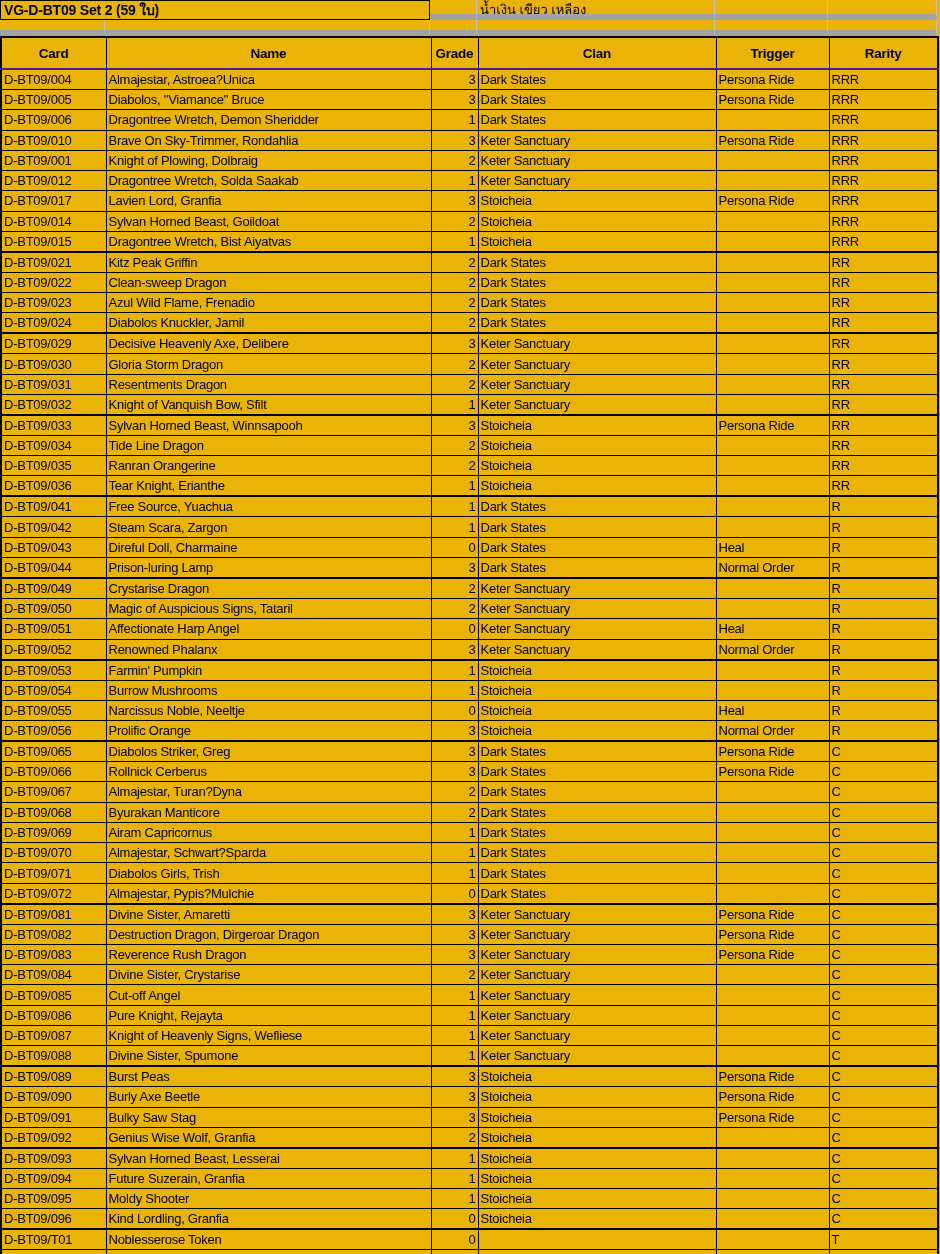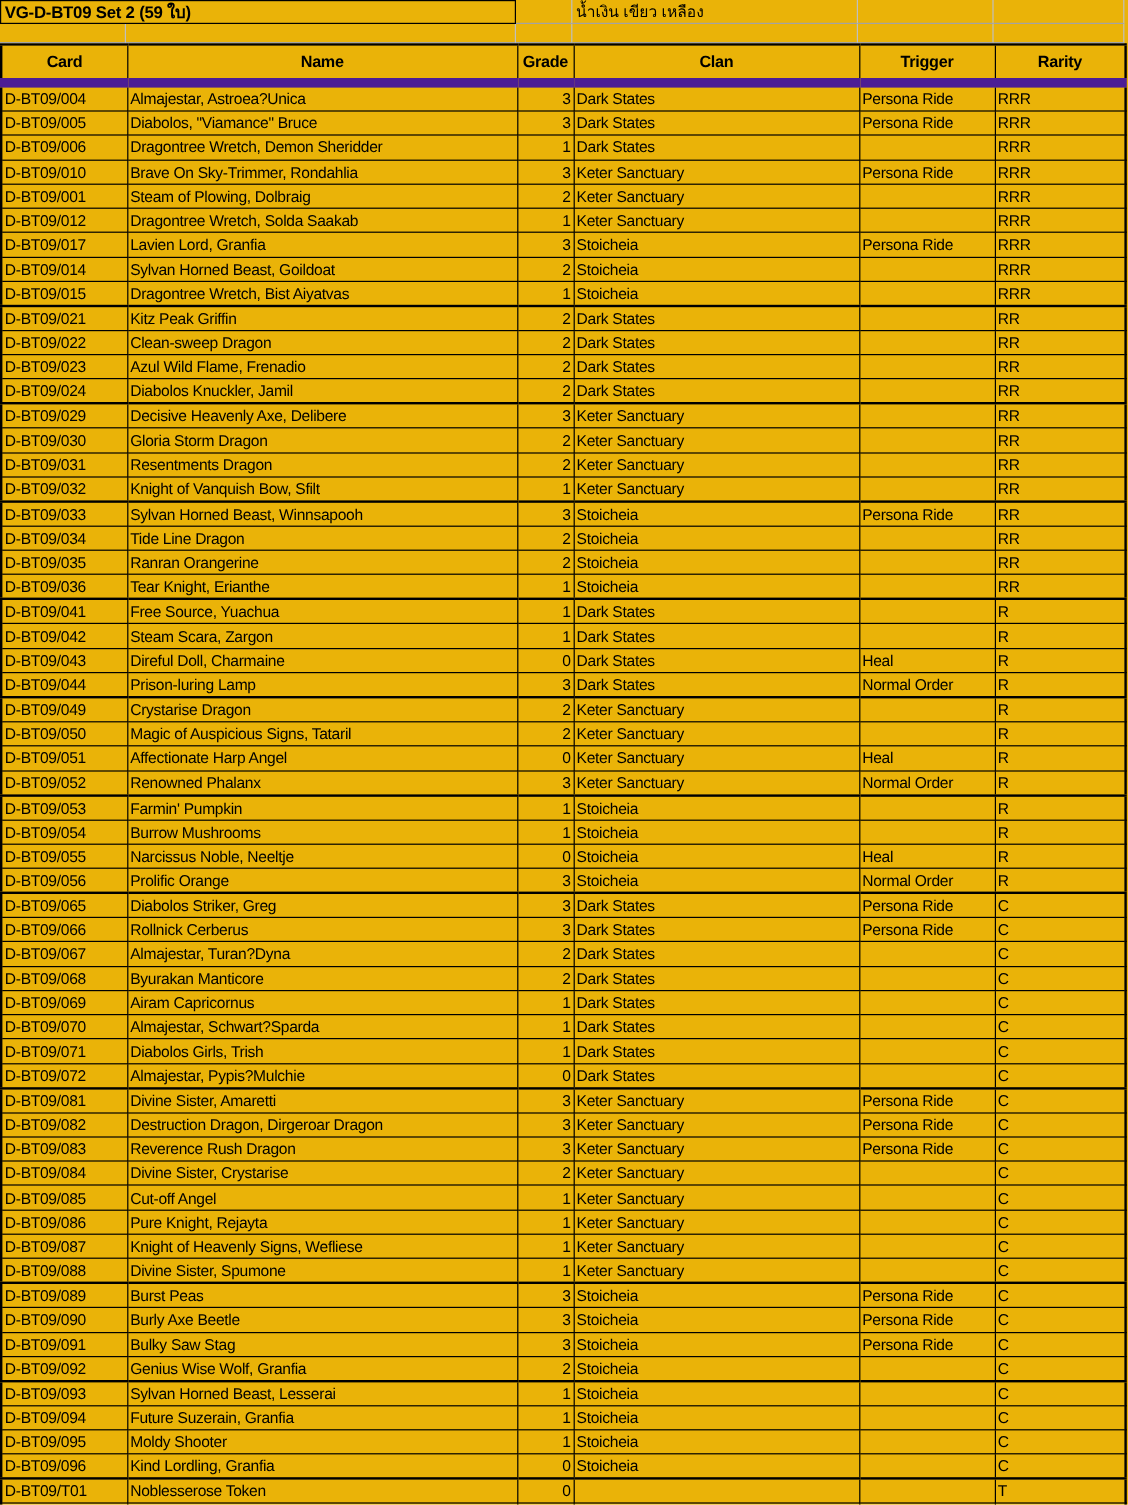--- a/index.html
+++ b/index.html
@@ -1,28 +1,28 @@
 <!DOCTYPE html>
 <html><head>
 <meta charset="utf-8">
 <style>
   html,body{margin:0;padding:0;background:#ffffff;}
   body{width:940px;font-family:"Liberation Sans",sans-serif;color:#000;}
   .sheet{width:940px;height:1254px;background:#eab308;overflow:hidden;}
   
   .toprow{display:flex;width:937px;}
-  .toprow .cell{box-sizing:border-box;border-right:1px solid #bfbfbf;border-bottom:1px solid #a3a3a3;overflow:hidden;white-space:nowrap;}
+  .toprow .cell{box-sizing:border-box;border-right:1px solid #bfbfbf;border-bottom:6px solid #a3a3a3;overflow:hidden;white-space:nowrap;}
   .row1{height:20px;}
   .row2{height:16px;}
   .title-cell{box-sizing:border-box;width:430px;border:1px solid #000;font-weight:bold;font-size:14px;line-height:18px;padding-left:3px;letter-spacing:-0.2px;}
   .thai-cell{font-size:13px;line-height:19px;padding-left:3px;}
   
   table.cards{border-collapse:collapse;table-layout:fixed;width:937px;border-left:2px solid #000;border-right:2px solid #000;border-bottom:2px solid #000;}
   table.cards th, table.cards td{box-sizing:border-box;border:1px solid #000;overflow:hidden;white-space:nowrap;font-size:13px;letter-spacing:-0.25px;padding:0 2px;}
-  table.cards th{border-top:2px solid #000;border-bottom:8px solid #4c1d95;font-weight:bold;text-align:center;height:32px;font-size:13.5px;}
+  table.cards th{border-top:2px solid #000;border-bottom:2px solid #4c1d95;font-weight:bold;text-align:center;height:32px;font-size:13.5px;}
   table.cards td{height:20.28px;line-height:19px;}
   td.col-card{padding-left:3px;}
   td.col-name{padding-left:4px;margin-top:16px;}
   td.col-grade{text-align:right;padding-right:3px;}
   td.col-clan{padding-left:3px;}
   td.col-trigger{padding-left:3px;}
   td.col-rarity{padding-left:3px;}
   tr.group-end td{border-bottom:2px solid #000;}
 </style>
 </head>
@@ -94,21 +94,21 @@
         <tr>
           <td class="col-card">D-BT09/010</td>
           <td class="col-name">Brave On Sky-Trimmer, Rondahlia</td>
           <td class="col-grade">3</td>
           <td class="col-clan">Keter Sanctuary</td>
           <td class="col-trigger">Persona Ride</td>
           <td class="col-rarity">RRR</td>
         </tr>
         <tr>
           <td class="col-card">D-BT09/001</td>
-          <td class="col-name">Steam of Plowing, Dolbraig</td>
+          <td class="col-name">Knight of Plowing, Dolbraig</td>
           <td class="col-grade">2</td>
           <td class="col-clan">Keter Sanctuary</td>
           <td class="col-trigger"></td>
           <td class="col-rarity">RRR</td>
         </tr>
         <tr>
           <td class="col-card">D-BT09/012</td>
           <td class="col-name">Dragontree Wretch, Solda Saakab</td>
           <td class="col-grade">1</td>
           <td class="col-clan">Keter Sanctuary</td>

